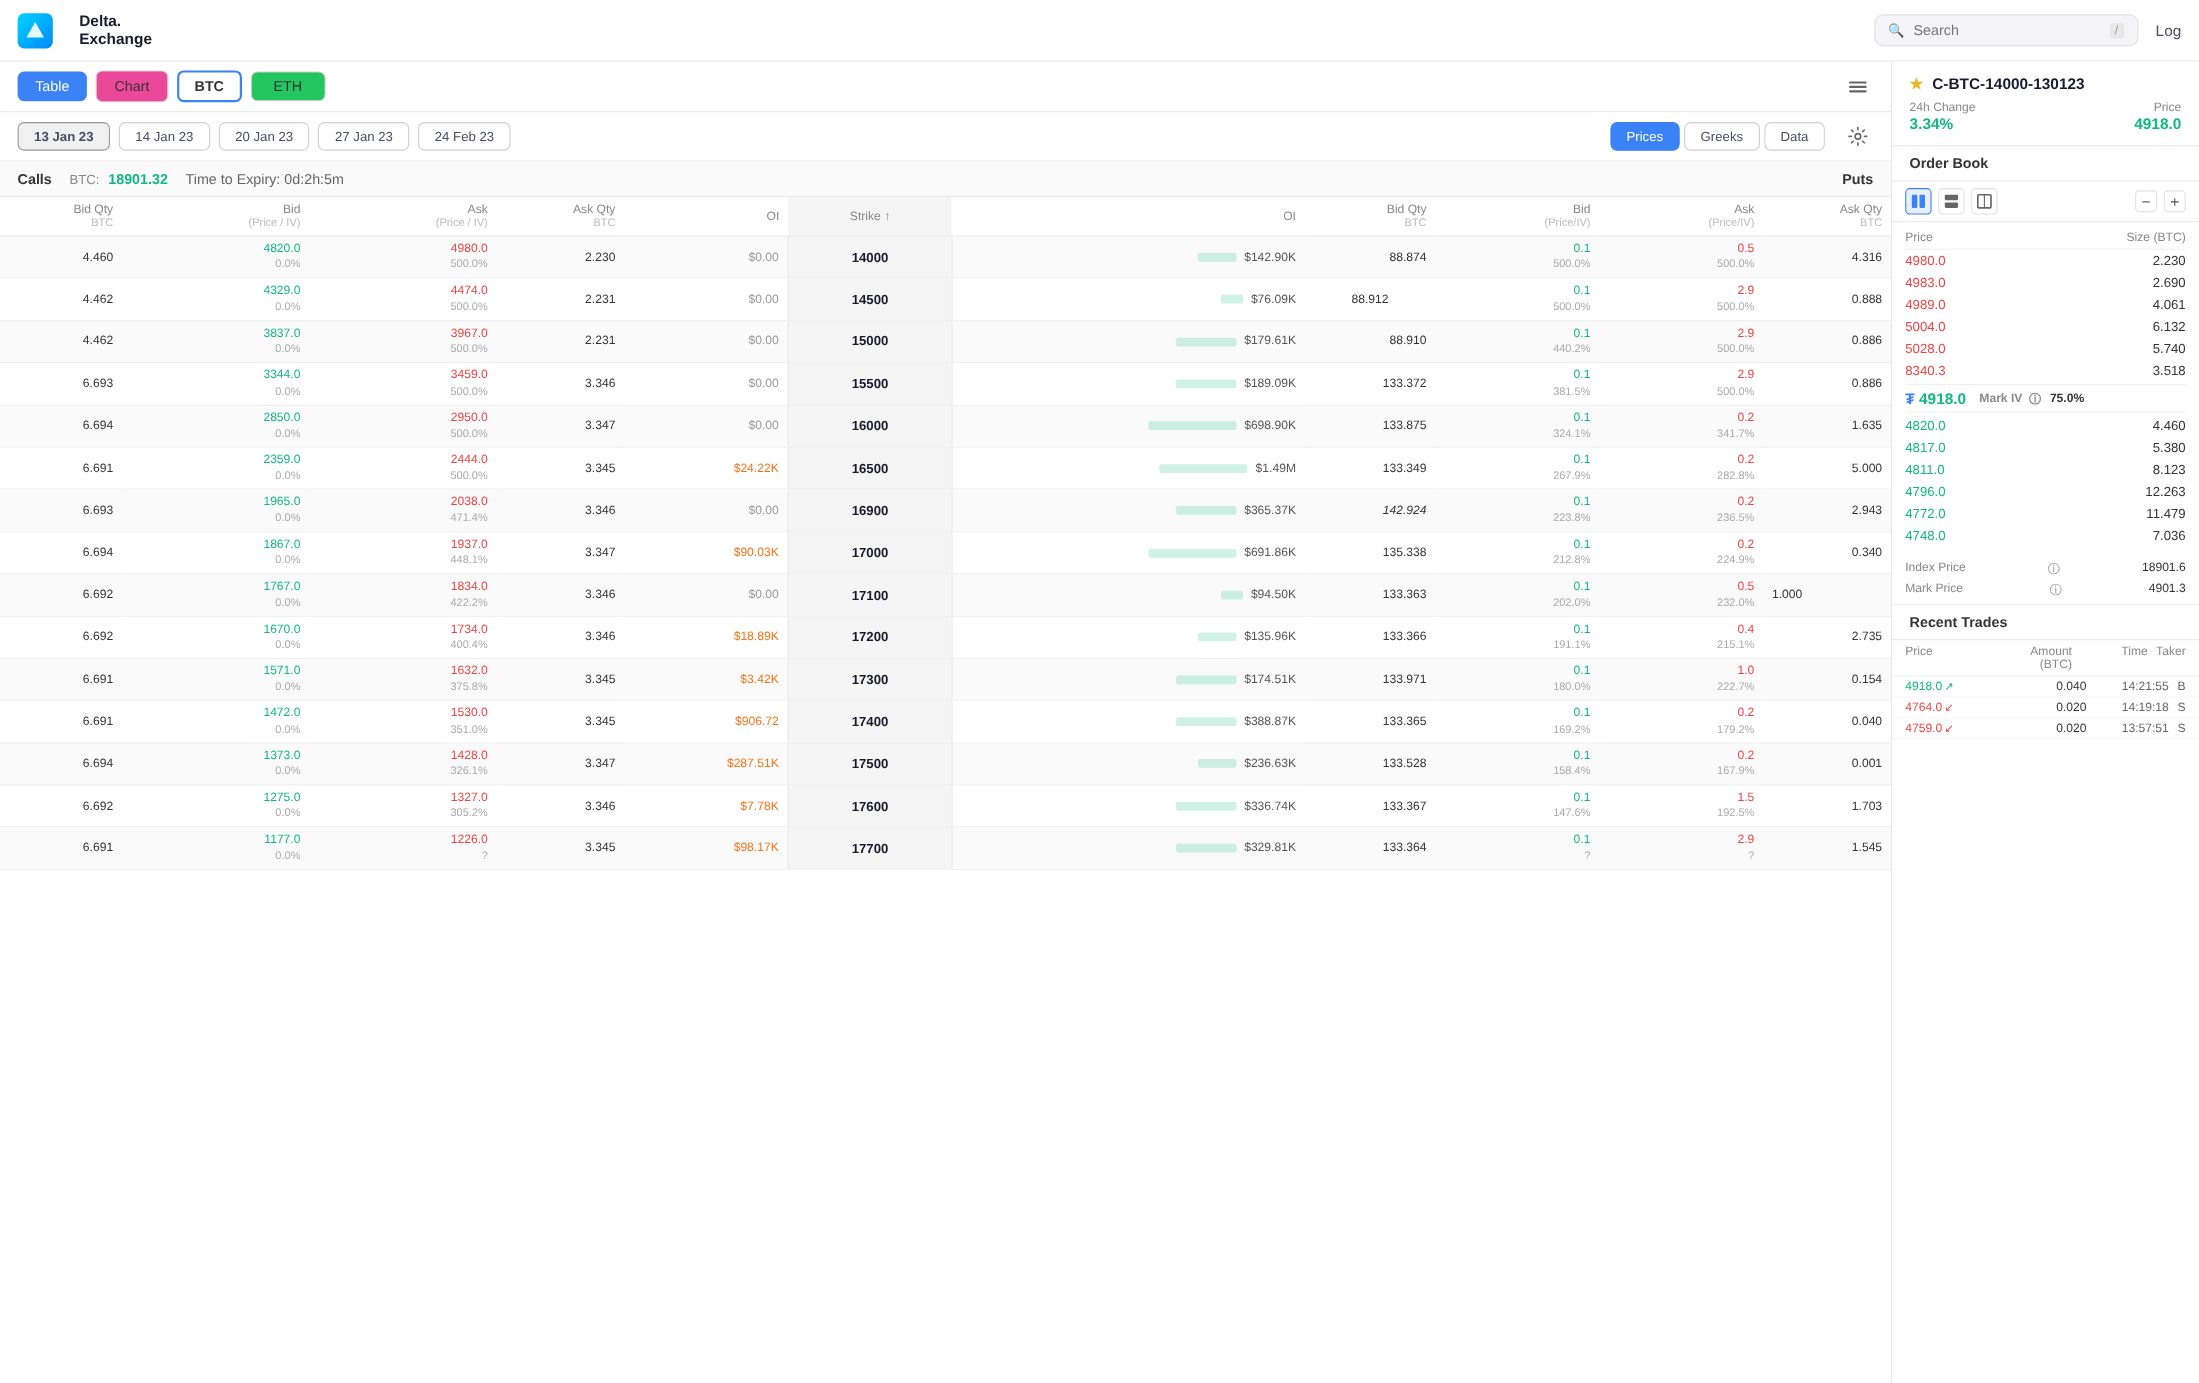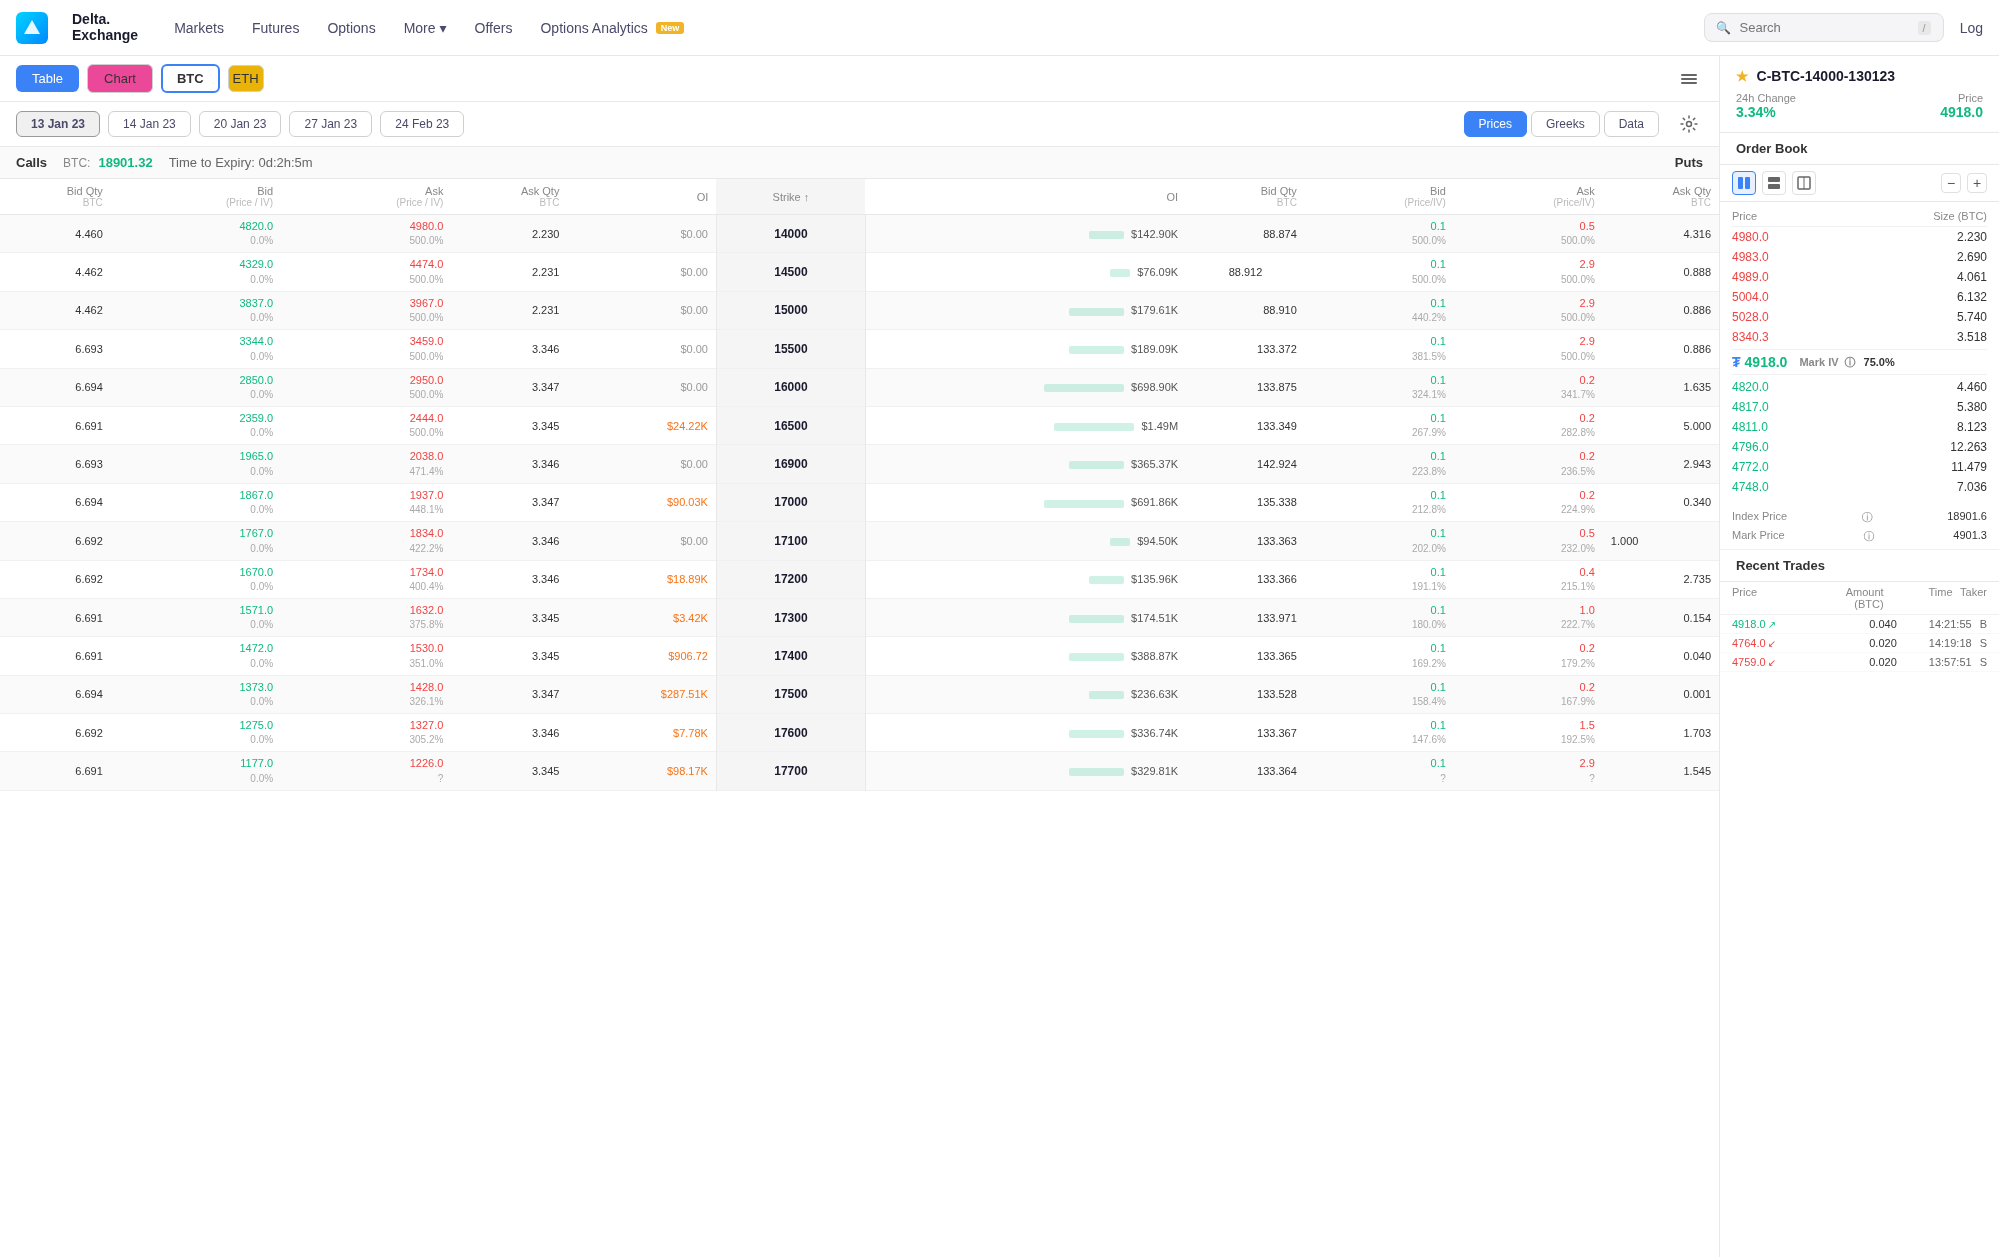--- a/index.html
+++ b/index.html
@@ -22,21 +22,21 @@
     
     .main { display: flex; height: calc(100vh - 56px); }
     .left-panel { flex: 1; overflow: hidden; display: flex; flex-direction: column; }
     .right-panel { width: 280px; border-left: 1px solid #e8e8e8; display: flex; flex-direction: column; overflow-y: auto; background: #fff; }
 
     
     .toolbar { display: flex; align-items: center; padding: 8px 16px; gap: 8px; border-bottom: 1px solid #e8e8e8; }
     .btn-table { background: #3b82f6; color: #fff; border: none; padding: 6px 16px; border-radius: 6px; font-size: 13px; font-weight: 500; cursor: pointer; }
     .btn-chart { background: #ec4899; color: #333; border: 1px solid #d0d0d0; padding: 6px 16px; border-radius: 6px; font-size: 13px; cursor: pointer; }
     .btn-btc { background: #fff; color: #333; border: 2px solid #3b82f6; padding: 5px 14px; border-radius: 6px; font-size: 13px; font-weight: 600; cursor: pointer; }
-    .btn-eth { background: #eab308; color: #333; border: 1px solid #d0d0d0; padding: 5px 4px; border-radius: 6px; font-size: 13px; cursor: pointer; }
+    .btn-eth { background: #22c55e; color: #333; border: 1px solid #d0d0d0; padding: 5px 20px; border-radius: 6px; font-size: 13px; cursor: pointer; }
     .toolbar-spacer { flex: 1; }
     .layers-icon { width: 28px; height: 28px; display: flex; align-items: center; justify-content: center; cursor: pointer; color: #666; }
 
     
     .date-tabs { display: flex; align-items: center; padding: 8px 16px; gap: 8px; border-bottom: 1px solid #e8e8e8; }
     .date-tab { padding: 5px 14px; border: 1px solid #d0d0d0; border-radius: 6px; font-size: 12px; cursor: pointer; color: #4a4a6a; background: #fff; }
     .date-tab.active { background: #f0f0f0; border-color: #999; font-weight: 600; }
     .date-spacer { flex: 1; }
     .view-btns { display: flex; gap: 4px; }
     .view-btn { padding: 5px 14px; border: 1px solid #d0d0d0; border-radius: 6px; font-size: 12px; cursor: pointer; background: #fff; color: #4a4a6a; }
@@ -105,34 +105,20 @@
 
 <div class="header">
   <div class="logo">
     <div class="logo-icon">
       <svg viewBox="0 0 20 20" fill="none">
         <polygon points="10,2 18,16 2,16" fill="white" opacity="0.9"></polygon>
       </svg>
     </div>
     <div class="logo-text">Delta.<br>Exchange</div>
   </div>
-  <nav class="nav">
-    <span class="nav-item">Markets</span>
-    <span class="nav-item">Futures</span>
-    <span class="nav-item">Options</span>
-    <span class="nav-item">
-      <span>More</span>
-      <span>▾</span>
-    </span>
-    <span class="nav-item">Offers</span>
-    <span class="nav-item">
-      <span>Options Analytics</span>
-      <span class="nav-badge">New</span>
-    </span>
-  </nav>
   <div class="search-bar">
     <span>🔍</span>
     <input type="text" placeholder="Search" style="">
     <span class="search-shortcut">/</span>
   </div>
   <div class="login-btn">Log</div>
 </div>
 
 <div class="main">
 
@@ -467,21 +453,21 @@
     </td>
     <td style="text-align:right;color:#333;">3.346</td>
     <td style="text-align:right;color:#555;position:relative;">
       <span style="color:#999;">$0.00</span>
     </td>
     <td style="text-align:center;background:#f5f5f5;font-weight:600;font-size:12px;border-left:1px solid #e8e8e8;border-right:1px solid #e8e8e8;">16900</td>
     <td style="text-align:right;position:relative;">
       <span style="display:inline-block;height:8px;background:rgba(16,185,129,0.2);border-radius:2px;margin-right:4px;vertical-align:middle;width:55px;"></span>
       <span style="color:#555;font-size:11px;">$365.37K</span>
     </td>
-    <td style="color:#333;">142.924</td>
+    <td style="color:#333;font-style:italic;">142.924</td>
     <td style="text-align:right;">
       <div class="two-line">
         <span class="price-green">0.1</span>
         <span class="sub-text">223.8%</span>
       </div>
     </td>
     <td style="text-align:right;">
       <div class="two-line">
         <span class="price-red">0.2</span>
         <span class="sub-text">236.5%</span>

